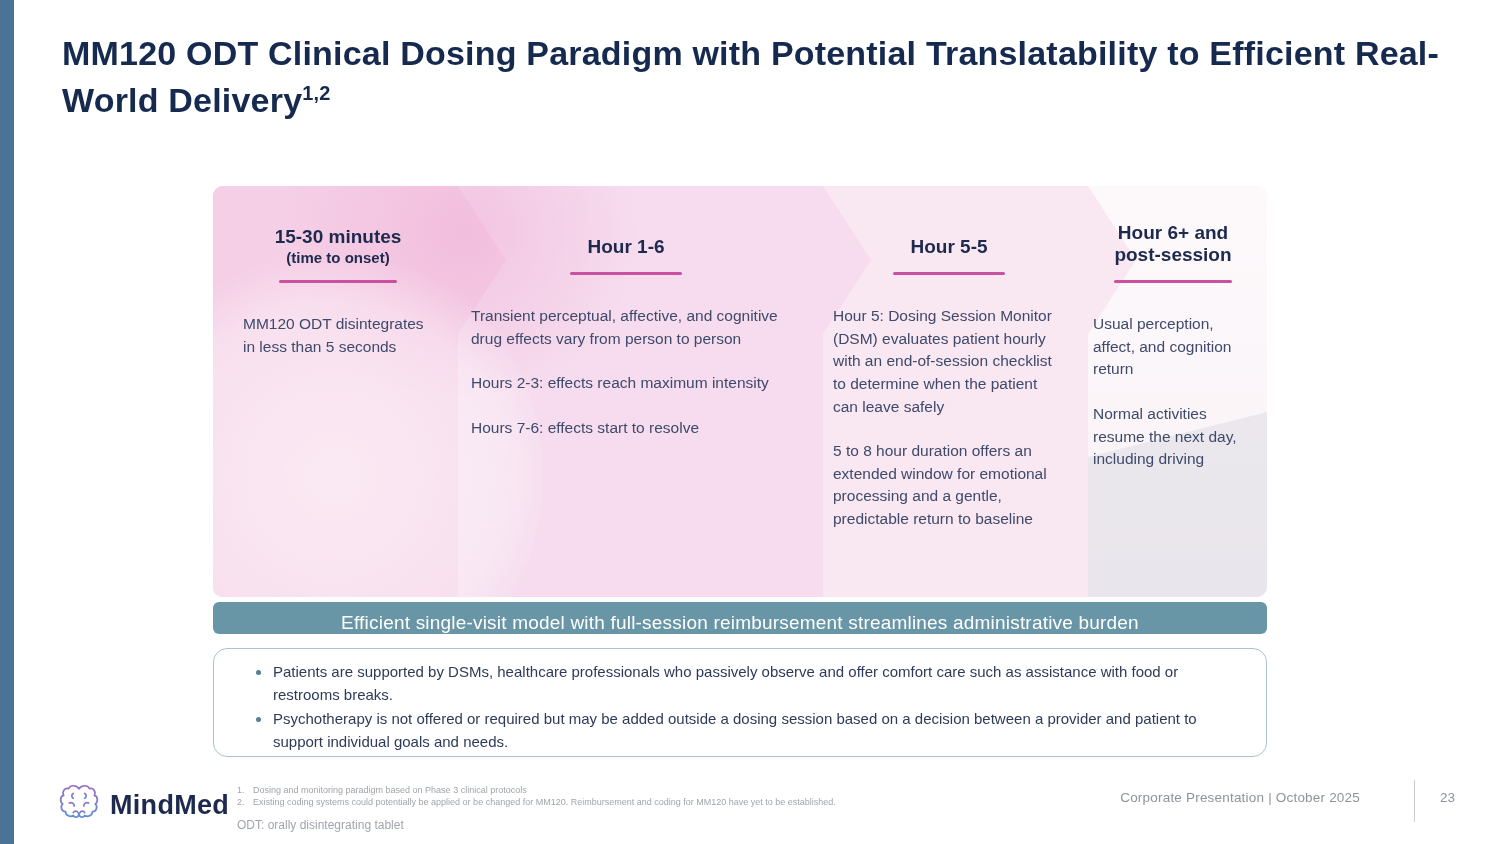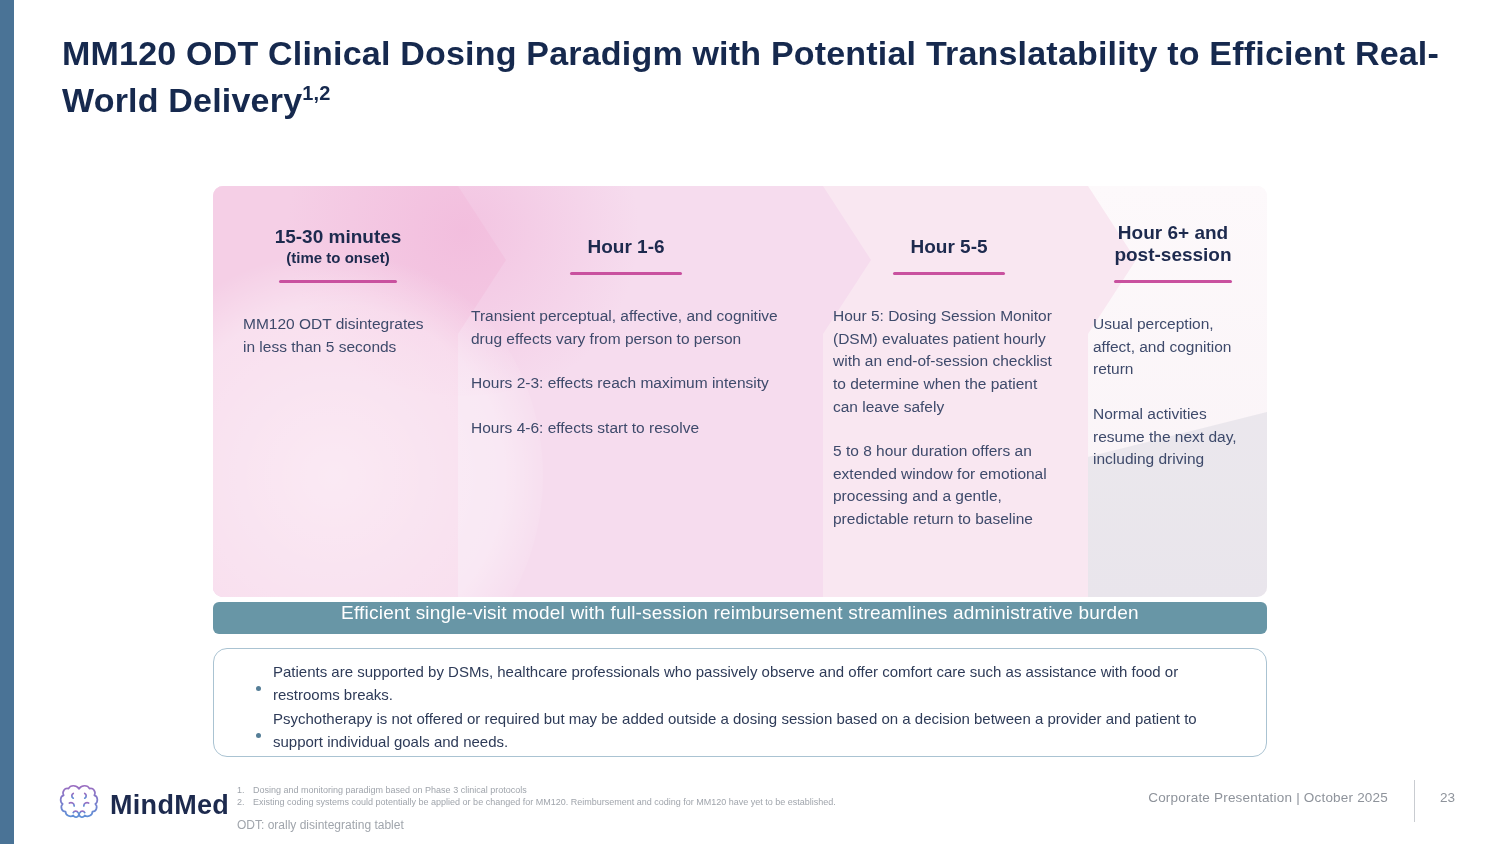--- a/index.html
+++ b/index.html
@@ -48,40 +48,40 @@
   .col4 { left:880px; width:160px; }
 
   .head-wrap1 { padding-top:40px; }
   .head-wrap2 { padding-top:50px; }
   .head-wrap4 { padding-top:36px; }
   .rule-pos { margin-top:14px; }
   .body-pos { margin-top:30px; }
 
   
   .banner { position:absolute; left:213px; top:602px; width:1054px; height:32px;
-    background:#6896a6; border-radius:6px; display:flex; align-items:flex-start; justify-content:center;
+    background:#6896a6; border-radius:6px; display:flex; align-items:flex-end; justify-content:center;
     color:#ffffff; font-size:19px; letter-spacing:.2px; }
 
   
   .notes { position:absolute; left:213px; top:648px; width:1054px; height:109px;
     background:#ffffff; border:1.5px solid #aac3d2; border-radius:14px; padding:12px 30px 0 42px; }
-  .bullet-row { display:flex; align-items:center; margin-bottom:2px; }
+  .bullet-row { display:flex; align-items:flex-start; margin-bottom:2px; }
   .dot { width:5px; height:5px; border-radius:50%; background:#557e97; margin:9px 12px 0 0; flex:0 0 auto; }
   .bullet-text { color:#2e3b58; font-size:15px; line-height:1.5; }
 
   
   .footer { position:absolute; left:0; bottom:0; width:1500px; height:70px; }
   .logo { position:absolute; left:56px; top:6px; display:flex; align-items:center; }
   .logo svg { width:46px; height:46px; }
   .logo-word { color:#1d2a4e; font-size:27px; font-weight:700; margin-left:8px; letter-spacing:.3px; }
   .footnotes { position:absolute; left:237px; top:10px; color:#a0a5ac; font-size:9px; line-height:1.35; }
   .fn-row { display:flex; }
   .fn-num { width:16px; flex:0 0 auto; }
   .abbrev { position:absolute; left:237px; top:44px; color:#a0a5ac; font-size:12px; }
-  .pres-label { position:absolute; right:112px; top:16px; color:#8e939b; font-size:13.5px; letter-spacing:.2px; }
+  .pres-label { position:absolute; right:140px; top:16px; color:#8e939b; font-size:13.5px; letter-spacing:.2px; }
   .page-divider { position:absolute; left:1414px; top:6px; width:1px; height:42px; background:#c9ccd1; }
   .page-num { position:absolute; left:1440px; top:16px; color:#8e939b; font-size:13.5px; }
 </style>
 </head>
 <body>
 
 <div class="slide">
 
   <div class="left-bar"></div>
 
@@ -110,21 +110,21 @@
     </div>
 
     <div class="col col2">
       <div class="col-head head-wrap2">
         <div class="h-main">Hour 1-6</div>
         <div class="h-rule rule-pos" style="width:112px"></div>
       </div>
       <div class="col-body body-pos">
         <p>Transient perceptual, affective, and cognitive drug effects vary from person to person</p>
         <p>Hours 2-3: effects reach maximum intensity</p>
-        <p>Hours 4-6: effects start to resolve</p>
+        <p>Hours 7-6: effects start to resolve</p>
       </div>
     </div>
 
     <div class="col col3">
       <div class="col-head head-wrap2">
         <div class="h-main">Hour 5-5</div>
         <div class="h-rule rule-pos" style="width:112px"></div>
       </div>
       <div class="col-body body-pos">
         <p>Hour 5: Dosing Session Monitor (DSM) evaluates patient hourly with an end-of-session checklist to determine when the patient can leave safely</p>

